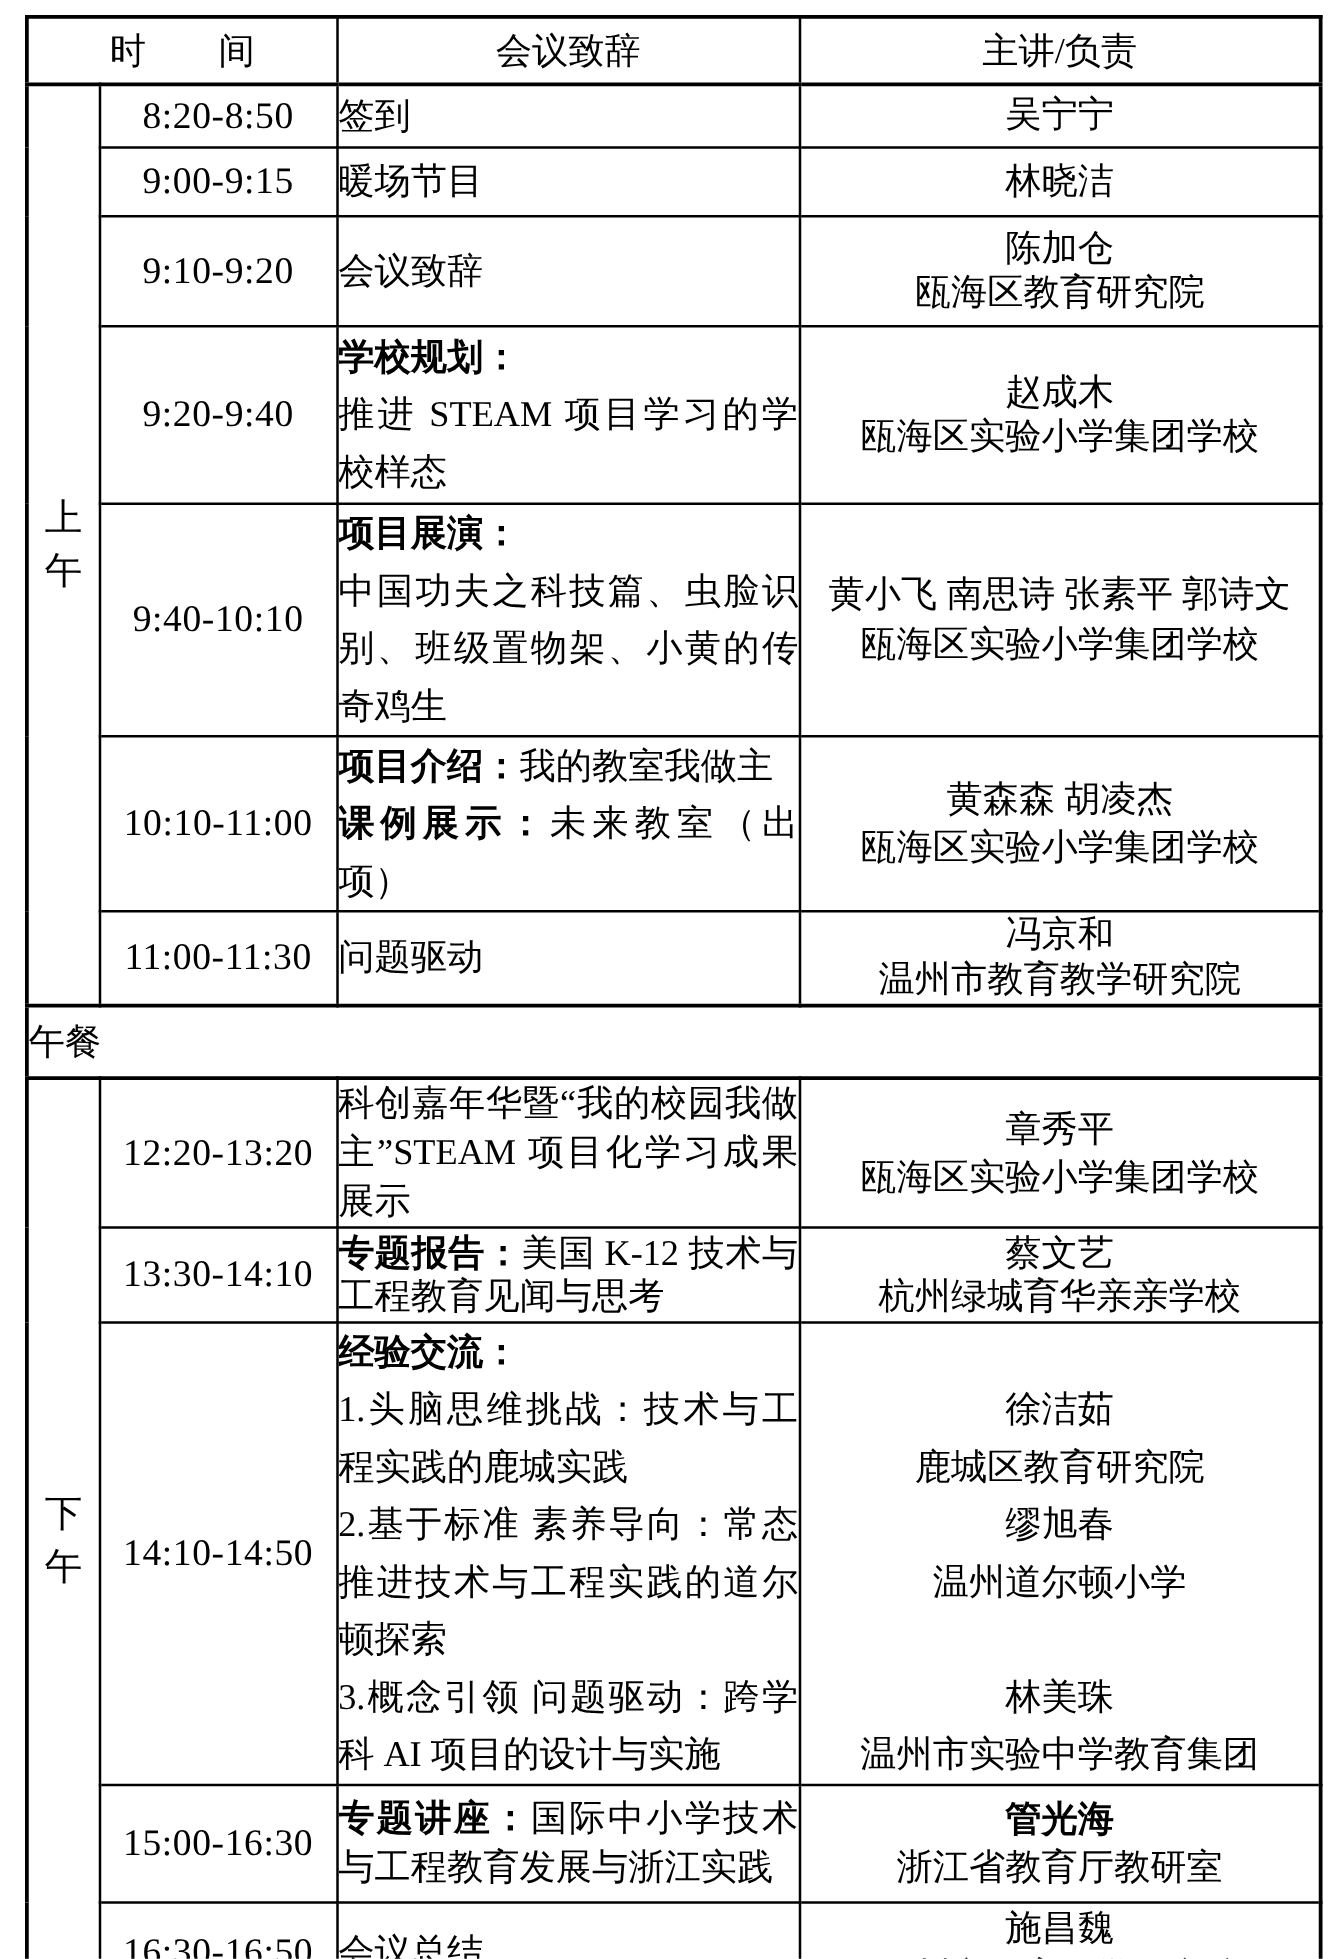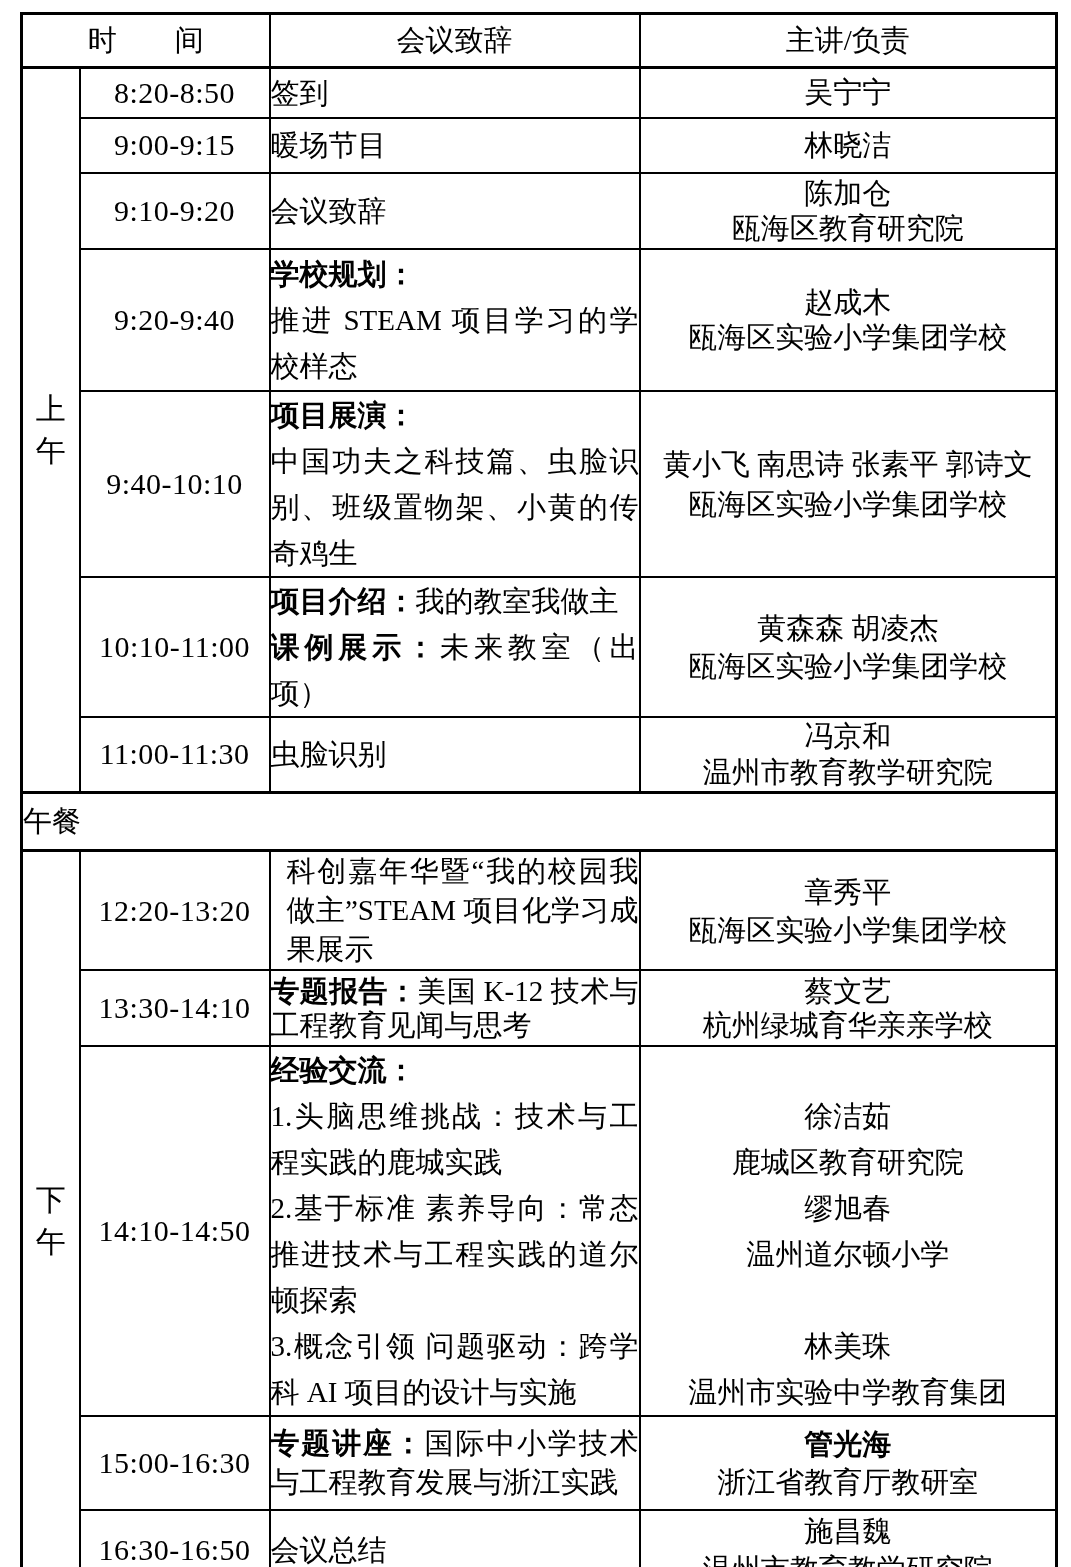--- a/index.html
+++ b/index.html
@@ -70,21 +70,21 @@
         </tr>
         <tr style="height: 55px;">
           <td class="time-cell">9:00-9:15</td>
           <td class="activity-cell">
             <div class="para" style="line-height: 46px;"><span class="txt">暖场节目</span></div>
           </td>
           <td class="speaker-cell">
             <div class="speaker-line" style="line-height: 37px;">林晓洁</div>
           </td>
         </tr>
-        <tr style="height: 76px;">
+        <tr style="height: 88px;">
           <td class="time-cell">9:10-9:20</td>
           <td class="activity-cell">
             <div class="para" style="line-height: 46px;"><span class="txt">会议致辞</span></div>
           </td>
           <td class="speaker-cell">
             <div class="speaker-line" style="line-height: 35px;">陈加仓</div>
             <div class="speaker-line" style="line-height: 35px;">瓯海区教育研究院</div>
           </td>
         </tr>
         <tr style="height: 142px;">
@@ -116,38 +116,38 @@
             <div class="para" style="line-height: 46px;"><span class="lbl">课例展示：</span><span class="txt">未来教室（出项）</span></div>
           </td>
           <td class="speaker-cell">
             <div class="speaker-line" style="line-height: 38px;">黄森森 胡凌杰</div>
             <div class="speaker-line" style="line-height: 38px;">瓯海区实验小学集团学校</div>
           </td>
         </tr>
         <tr style="height: 76px;">
           <td class="time-cell">11:00-11:30</td>
           <td class="activity-cell">
-            <div class="para" style="line-height: 46px;"><span class="txt">虫脸识别</span></div>
+            <div class="para" style="line-height: 46px;"><span class="txt">问题驱动</span></div>
           </td>
           <td class="speaker-cell">
             <div class="speaker-line" style="line-height: 36px;">冯京和</div>
             <div class="speaker-line" style="line-height: 36px;">温州市教育教学研究院</div>
           </td>
         </tr>
         <tr style="height: 58px;">
           <td class="lunch-cell" colspan="4">午餐</td>
         </tr>
         <tr style="height: 112px;">
           <td class="period-cell" rowspan="5">
             <div class="period-char">下</div>
             <div class="period-char">午</div>
           </td>
           <td class="time-cell">12:20-13:20</td>
           <td class="activity-cell">
-            <div class="para" style="line-height: 39px; margin-left: 16px;"><span class="txt">科创嘉年华暨“我的校园我做主”STEAM 项目化学习成果展示</span></div>
+            <div class="para" style="line-height: 39px;"><span class="txt">科创嘉年华暨“我的校园我做主”STEAM 项目化学习成果展示</span></div>
           </td>
           <td class="speaker-cell">
             <div class="speaker-line" style="line-height: 38px;">章秀平</div>
             <div class="speaker-line" style="line-height: 38px;">瓯海区实验小学集团学校</div>
           </td>
         </tr>
         <tr style="height: 76px;">
           <td class="time-cell">13:30-14:10</td>
           <td class="activity-cell">
             <div class="para" style="line-height: 34px;"><span class="lbl">专题报告：</span><span class="txt">美国 K-12 技术与工程教育见闻与思考</span></div>

